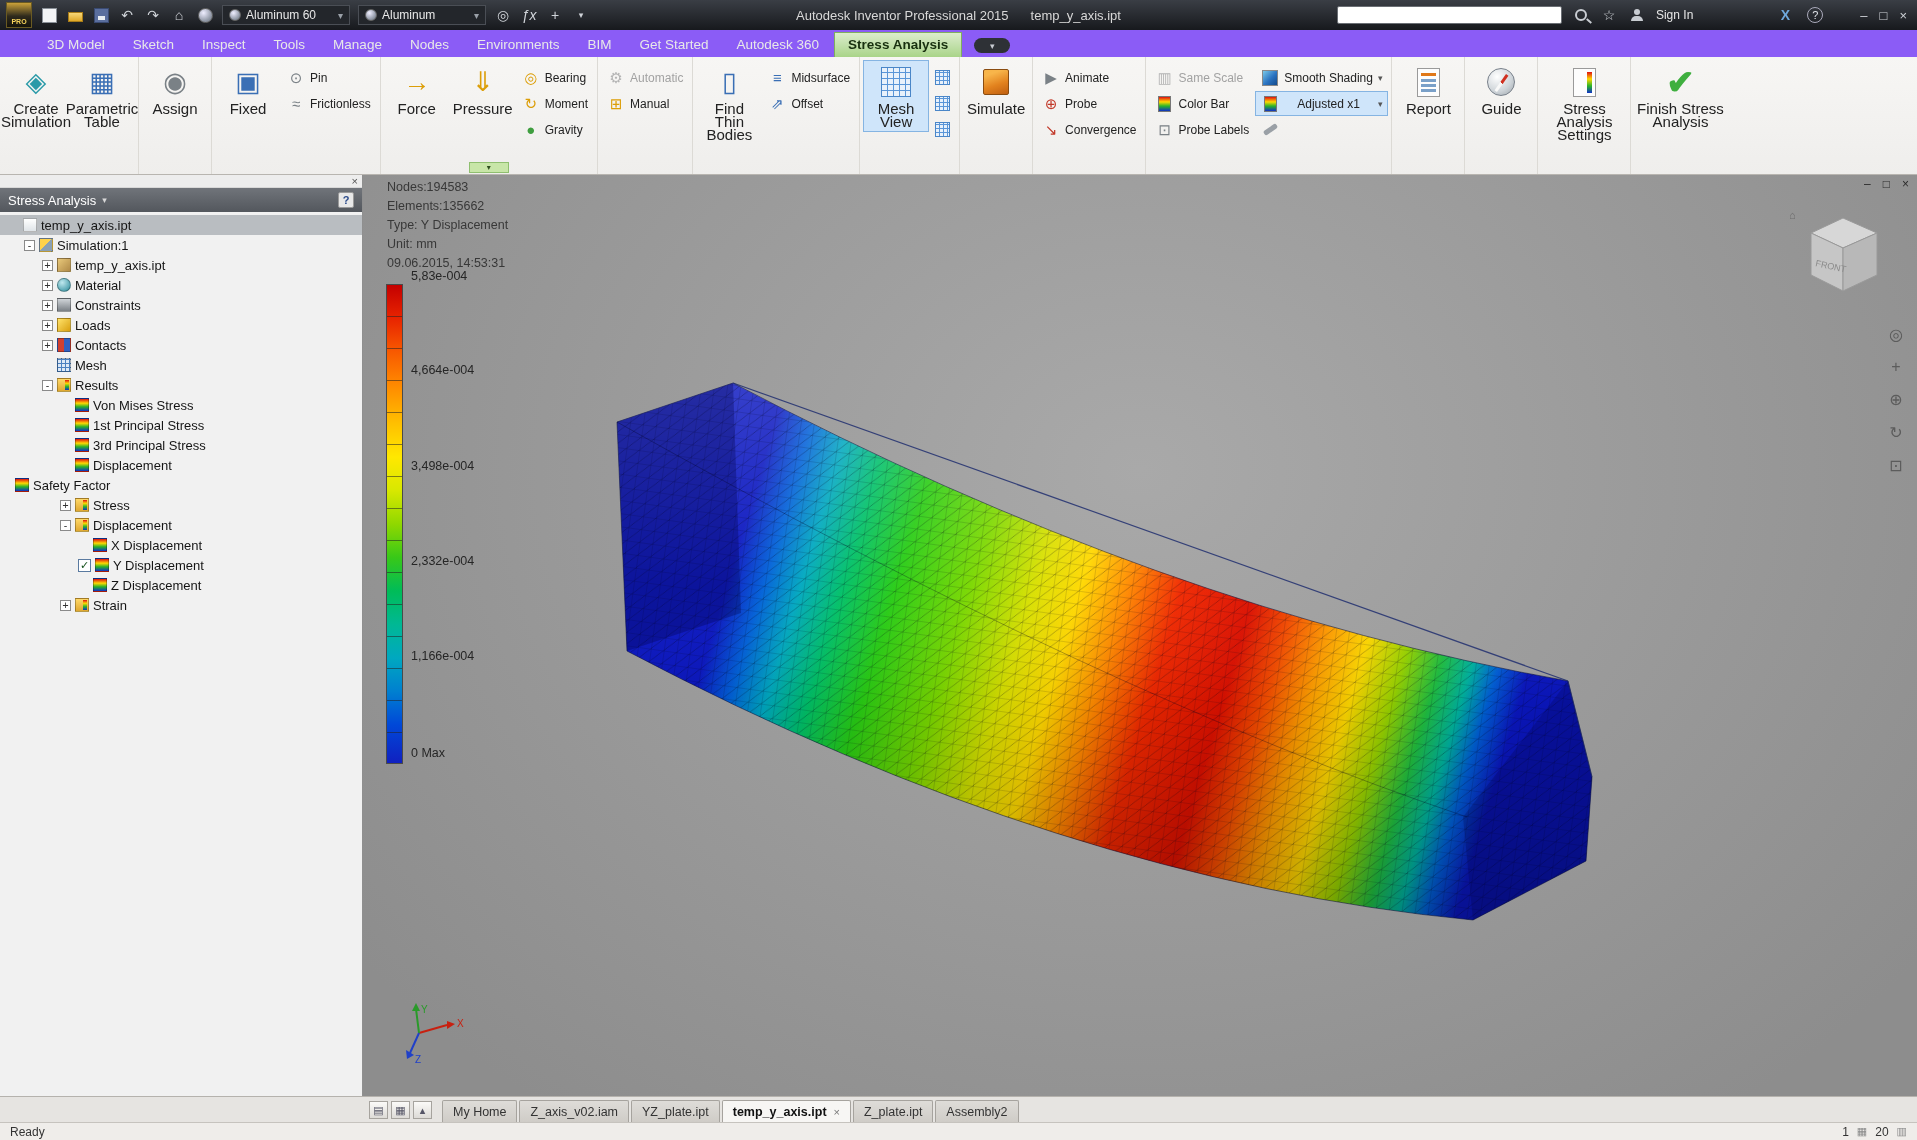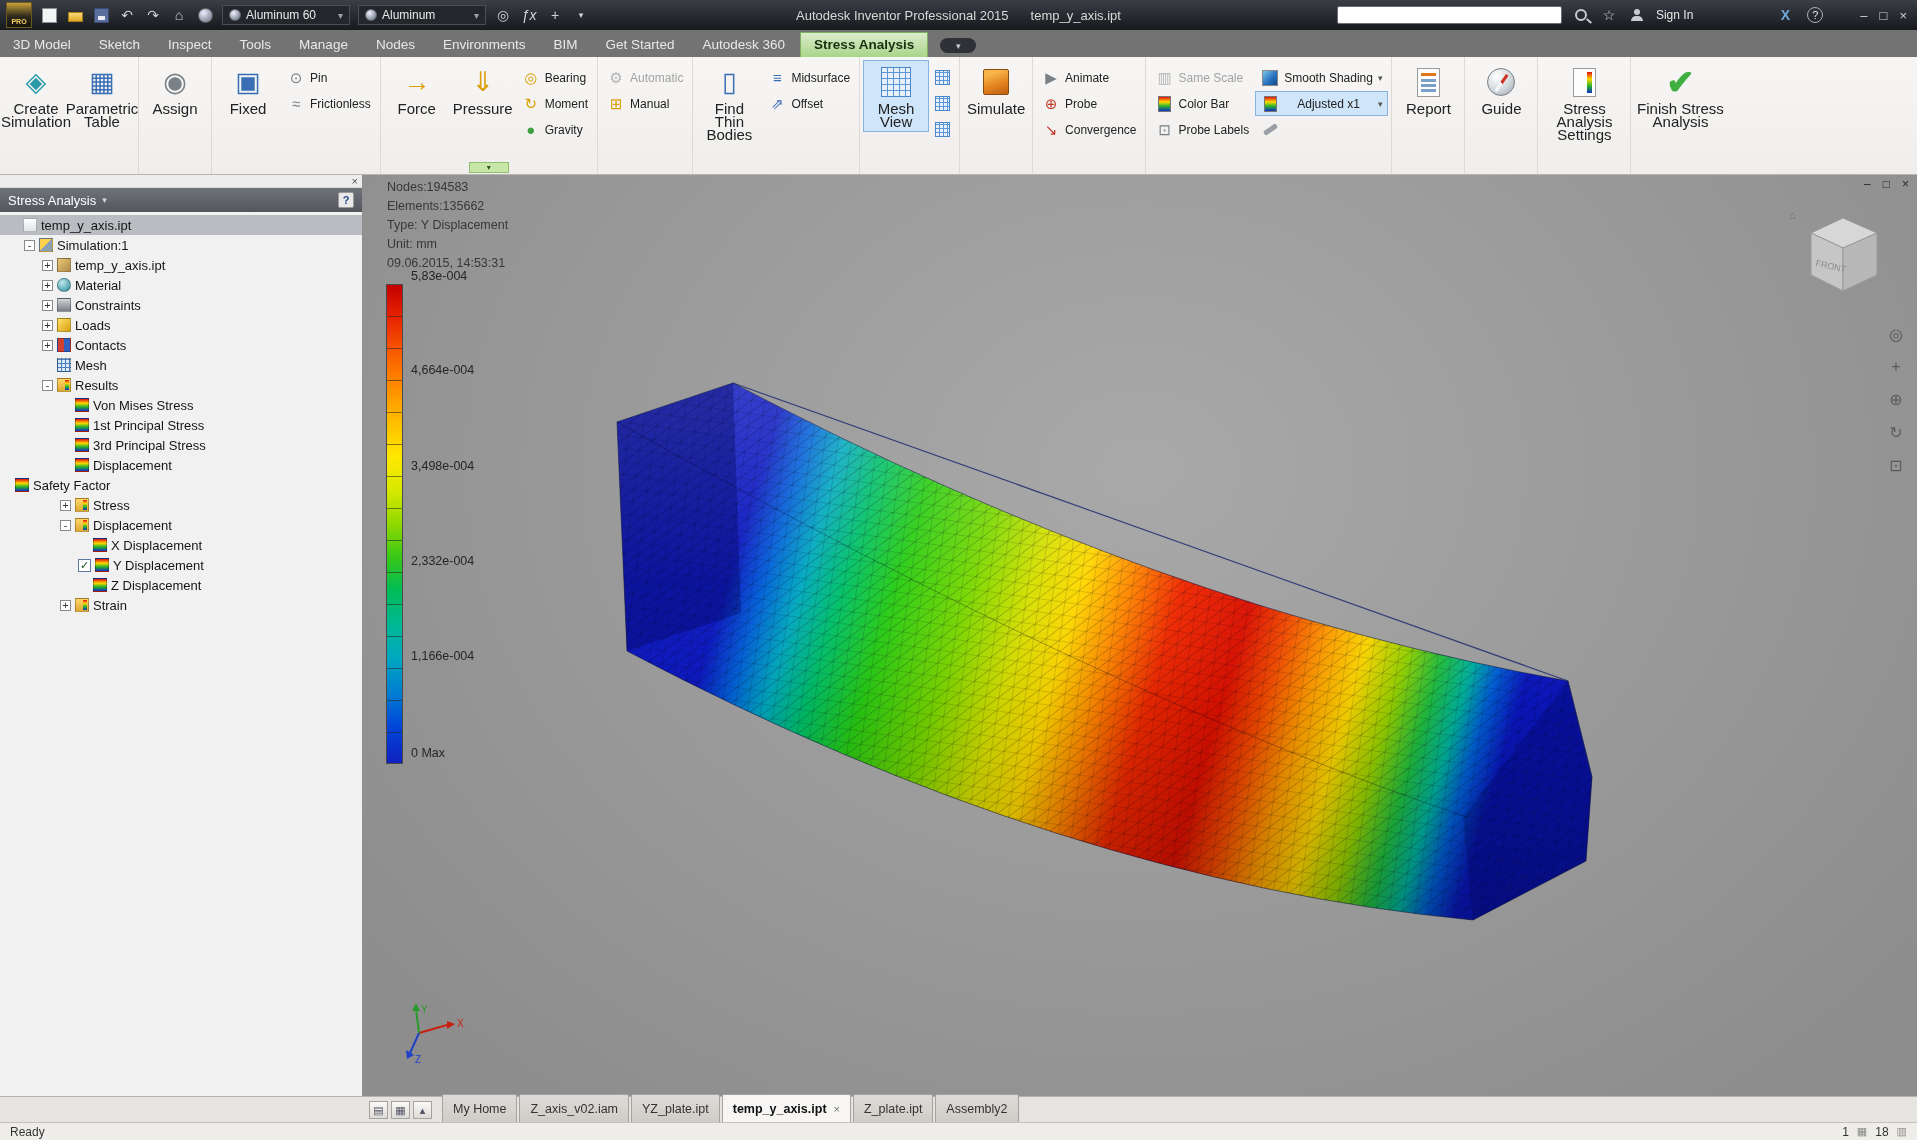--- a/index.html
+++ b/index.html
@@ -32,22 +32,22 @@
     color:#222;font-size:11px;padding:0 5px;font-family:"Liberation Sans",sans-serif;}
   .mag{width:12px;height:12px;border:2px solid #c8ccd2;border-radius:50%;position:relative;}
   .mag::after{content:"";position:absolute;left:9px;top:9px;width:6px;height:2px;background:#c8ccd2;transform:rotate(40deg);}
   .person{width:12px;height:12px;position:relative;}
   .person::before{content:"";position:absolute;left:3px;top:0;width:6px;height:6px;border-radius:50%;background:#c8ccd2;}
   .person::after{content:"";position:absolute;left:0;top:7px;width:12px;height:5px;border-radius:5px 5px 0 0;background:#c8ccd2;}
   .qmark{width:16px;height:16px;border-radius:50%;border:1px solid #aab;display:flex;align-items:center;justify-content:center;font-size:11px;color:#dfe3e8;}
   .winctl{display:flex;gap:12px;margin-left:24px;padding-right:4px;font-size:13px;color:#cfd3d8;}
 
   
-  .tabrow{position:absolute;top:30px;left:0;right:0;height:27px;background:#737373;
-    display:flex;align-items:flex-end;gap:2px;font-size:13.5px;color:#e8e8e8;z-index:49;}
+  .tabrow{position:absolute;top:30px;left:0;right:0;height:27px;background:#8b5cf6;
+    display:flex;align-items:flex-end;padding-left:34px;gap:2px;font-size:13.5px;color:#e8e8e8;z-index:49;}
   .rtab{padding:4px 13px 5px;cursor:default;white-space:nowrap;}
   .rtab.active{background:linear-gradient(#dcedcd,#a9d489);color:#18300f;
     border:1px solid #7fae5f;border-bottom:none;font-weight:bold;}
   .tab-pill{margin-left:10px;margin-bottom:4px;width:36px;height:15px;background:#2e3136;border-radius:8px;
     display:flex;align-items:center;justify-content:center;gap:3px;color:#c8ccd2;font-size:9px;}
 
   
   .ribbon{position:absolute;top:57px;left:0;right:0;height:118px;background:linear-gradient(#f7f6f4,#efeeec);
     border-bottom:1px solid #b8b5b0;display:flex;align-items:stretch;overflow:hidden;z-index:48;}
   .rgroup{position:relative;display:flex;align-items:flex-start;padding:3px 3px 12px;border-right:1px solid #dcdad5;}
@@ -137,21 +137,21 @@
   .vp-svg{position:absolute;left:0;top:0;}
   .viewcube{position:absolute;right:22px;top:28px;opacity:.9;}
   .triad{position:absolute;left:40px;top:828px;}
 
   
   .docbar{position:absolute;top:1096px;left:0;right:0;height:26px;background:#e6e4e1;
     border-top:1px solid #b5b2ad;display:flex;align-items:flex-end;z-index:45;}
   .dock-tools{display:flex;gap:3px;margin-left:369px;margin-right:10px;margin-bottom:3px;}
   .dtool{width:19px;height:18px;border:1px solid #a6a39e;background:linear-gradient(#fbfaf8,#dddbd7);
     display:flex;align-items:center;justify-content:center;font-size:11px;color:#556;}
-  .dtab{height:28px;display:flex;align-items:center;gap:7px;padding:7px 10px;border:1px solid #a6a39e;
+  .dtab{height:22px;display:flex;align-items:center;gap:7px;padding:7px 10px;border:1px solid #a6a39e;
     border-bottom:none;background:linear-gradient(#dedcd8,#cfccc7);font-size:12.5px;color:#333;
     margin-right:2px;border-radius:2px 2px 0 0;white-space:nowrap;}
   .dtab.active{background:#f7f6f4;color:#111;font-weight:bold;}
   .dtab .dclose{font-size:11px;color:#777;font-weight:normal;}
 
   
   .statusbar{position:absolute;top:1122px;left:0;right:0;height:18px;background:#efedea;
     border-top:1px solid #c6c3be;font-size:12px;color:#333;display:flex;align-items:center;padding:0 10px;gap:8px;}
   .sb-spacer{flex:1;}
   .sb-ic{color:#8a8a8a;font-size:11px;}
@@ -700,17 +700,17 @@
     <div class="dtab">
         <span>Assembly2</span>
       </div>
   </div>
 
   <div class="statusbar">
     <span>Ready</span>
     <span class="sb-spacer"></span>
     <span>1</span>
     <span class="sb-ic">▦</span>
-    <span>18</span>
+    <span>20</span>
     <span class="sb-ic">▥</span>
   </div>
 
 </div>
 
 </body></html>

